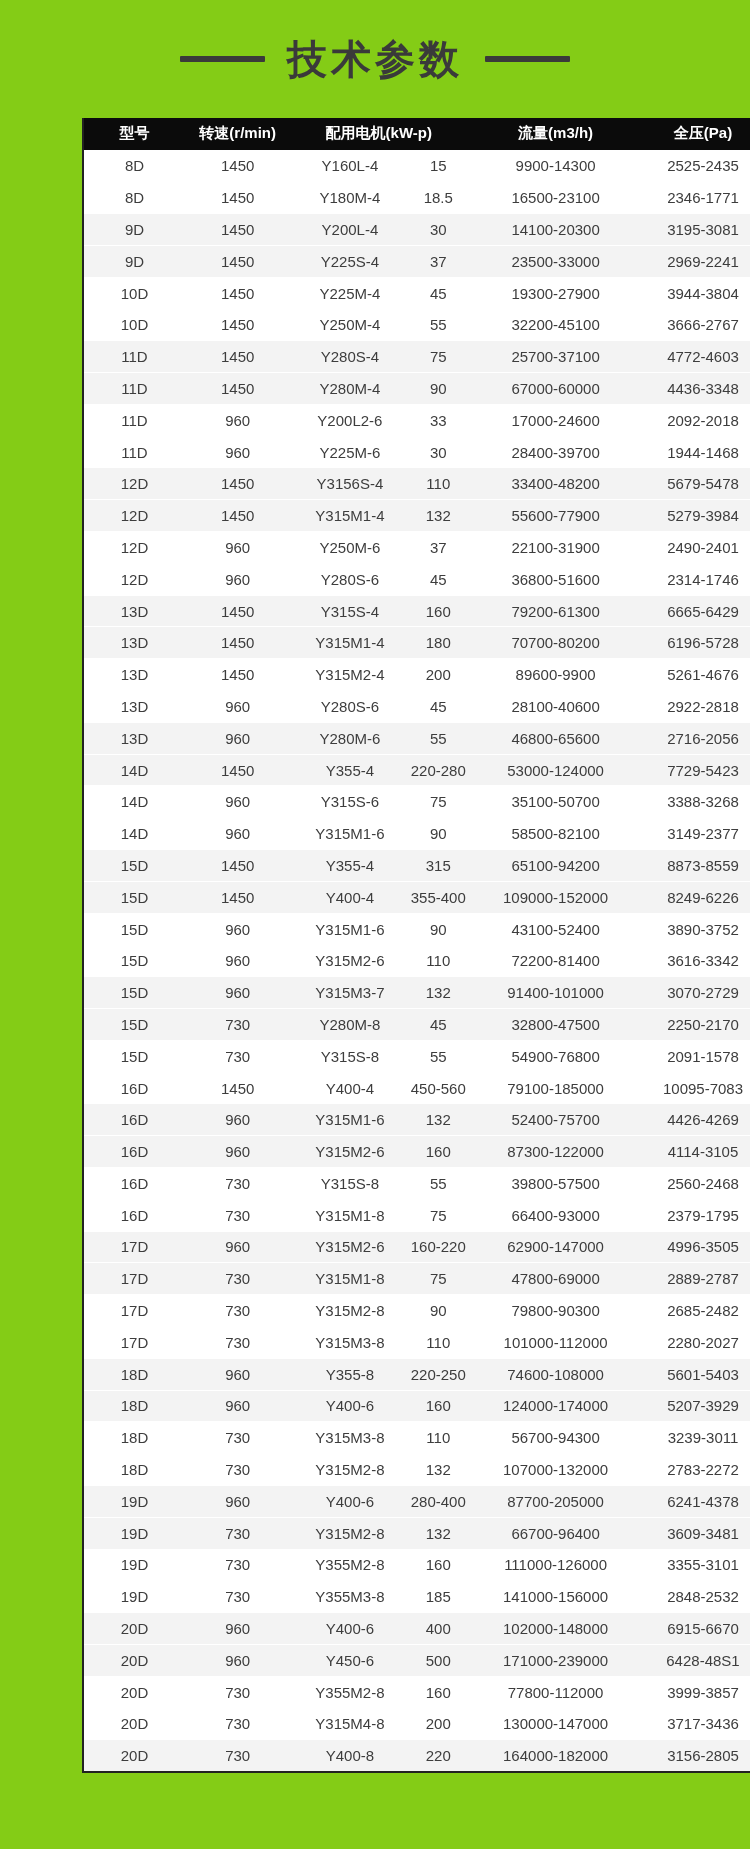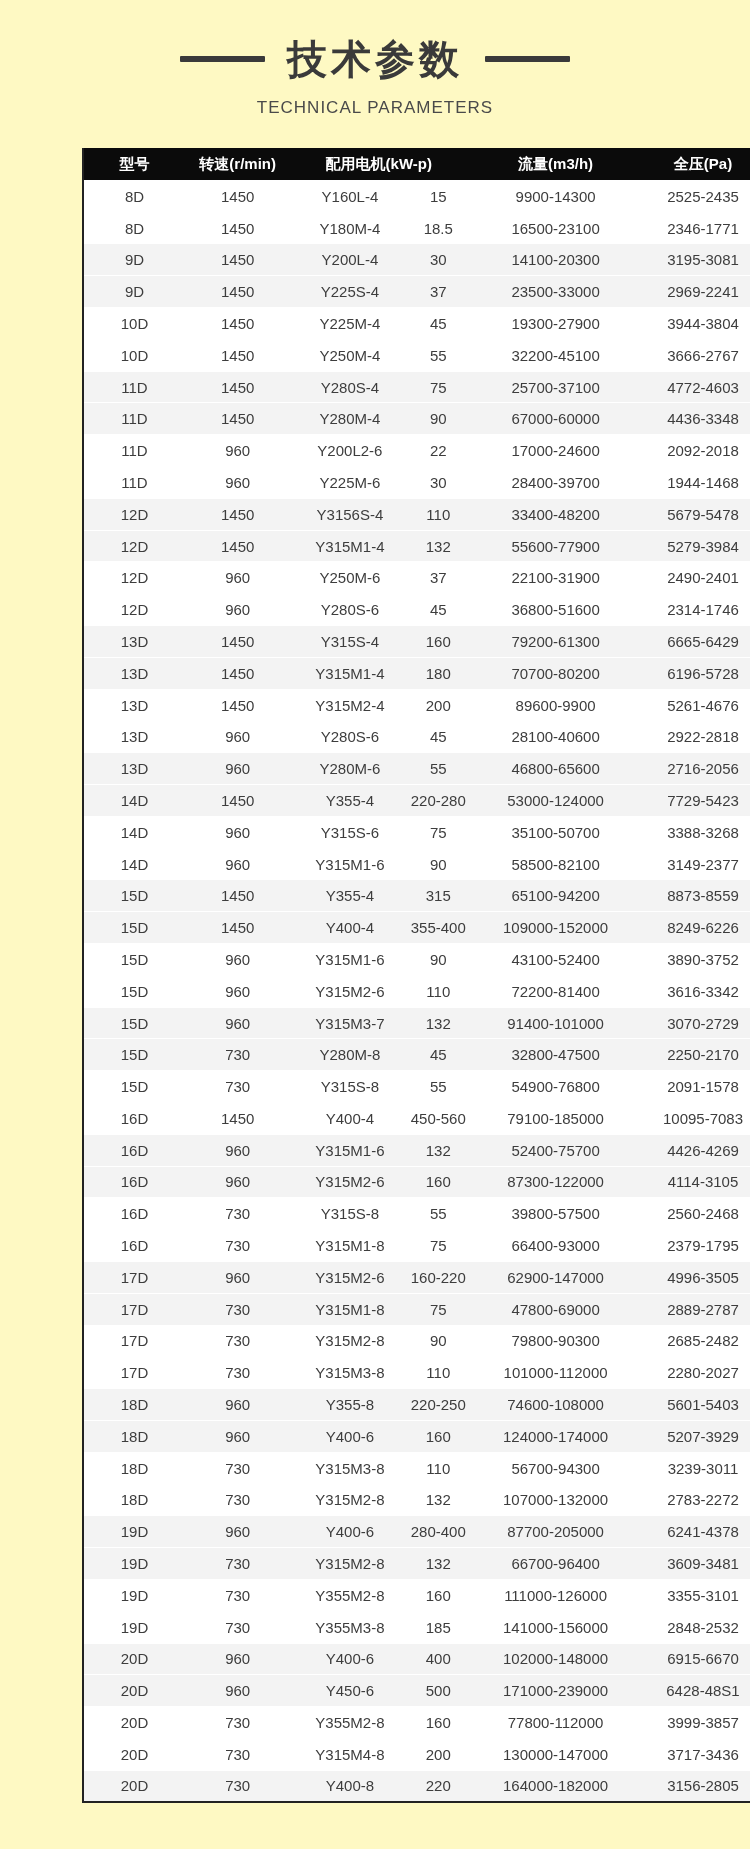--- a/index.html
+++ b/index.html
@@ -4,21 +4,21 @@
 <style>
   html, body {
     margin: 0;
     padding: 0;
     background: #ffffff;
     font-family: "Liberation Sans", "DejaVu Sans", sans-serif;
   }
   .page {
     width: 750px;
     height: 1849px;
-    background: #fef9c3;
+    background: #84cc16;
     position: relative;
     box-sizing: border-box;
   }
   
   .title-block {
     padding-top: 30px;
     text-align: center;
   }
   .title-row {
     display: flex;
@@ -93,21 +93,20 @@
 <body>
 
 <div class="page">
 
   <div class="title-block">
     <div class="title-row">
       <span class="title-dash"></span>
       <h1 class="title-zh">技术参数</h1>
       <span class="title-dash"></span>
     </div>
-    <div class="title-en">TECHNICAL PARAMETERS</div>
   </div>
 
   <div class="params-table-wrap">
     <table class="params">
       <colgroup>
         <col style="width:15%">
         <col style="width:15.5%">
         <col style="width:17.5%">
         <col style="width:8.5%">
         <col style="width:26%">
@@ -184,21 +183,21 @@
             <td>1450</td>
             <td>Y280M-4</td>
             <td>90</td>
             <td>67000-60000</td>
             <td>4436-3348</td>
           </tr>
           <tr>
             <td>11D</td>
             <td>960</td>
             <td>Y200L2-6</td>
-            <td>22</td>
+            <td>33</td>
             <td>17000-24600</td>
             <td>2092-2018</td>
           </tr>
           <tr>
             <td>11D</td>
             <td>960</td>
             <td>Y225M-6</td>
             <td>30</td>
             <td>28400-39700</td>
             <td>1944-1468</td>

